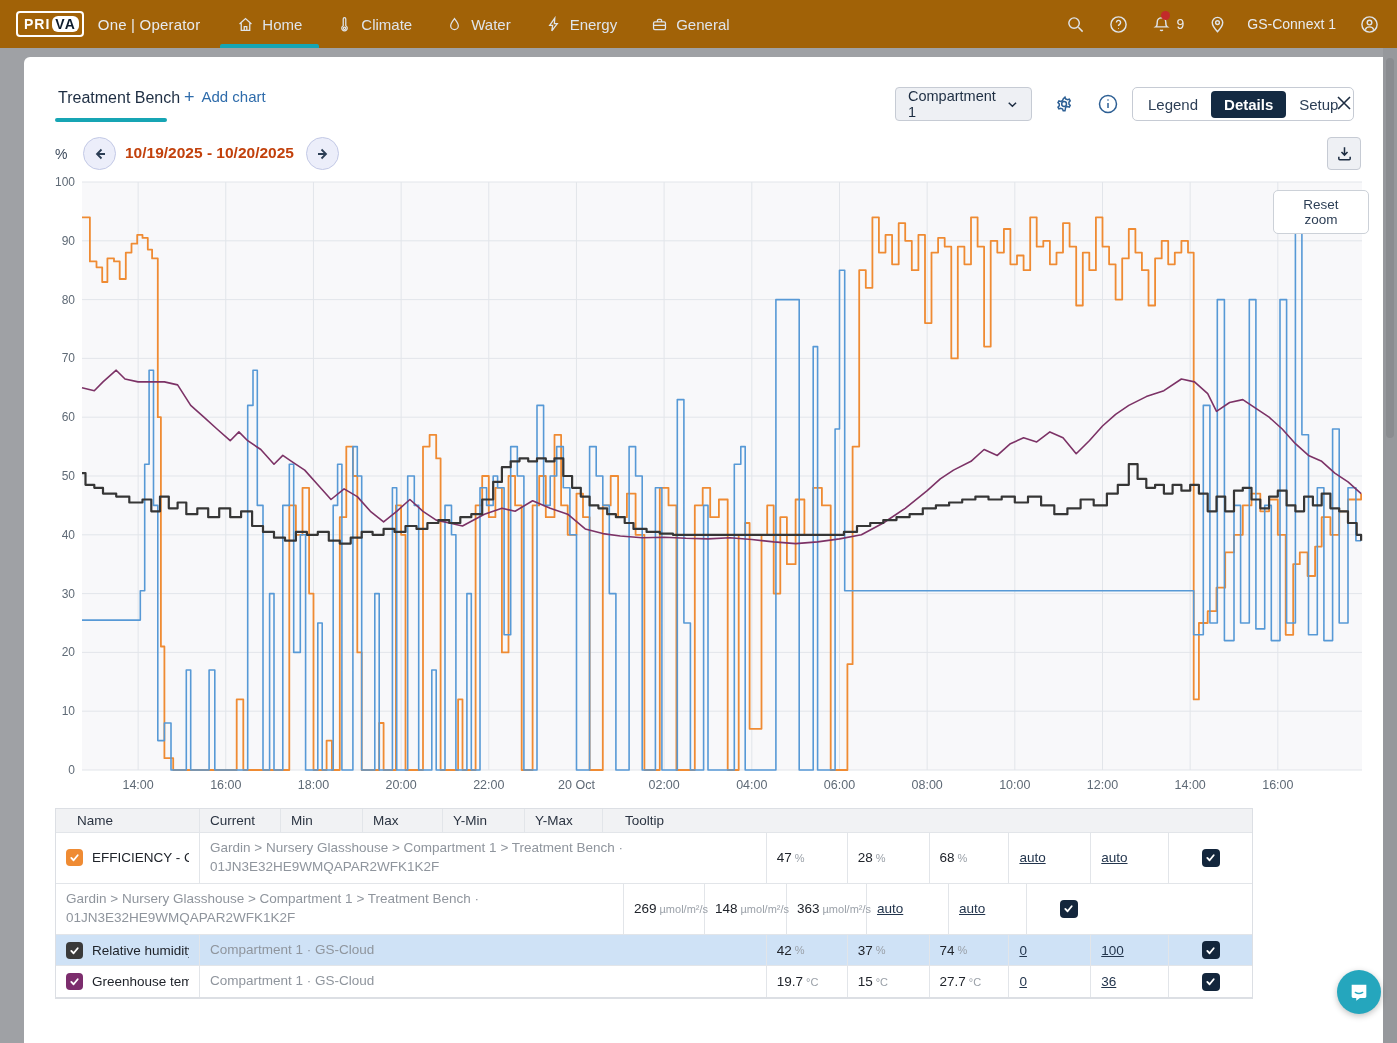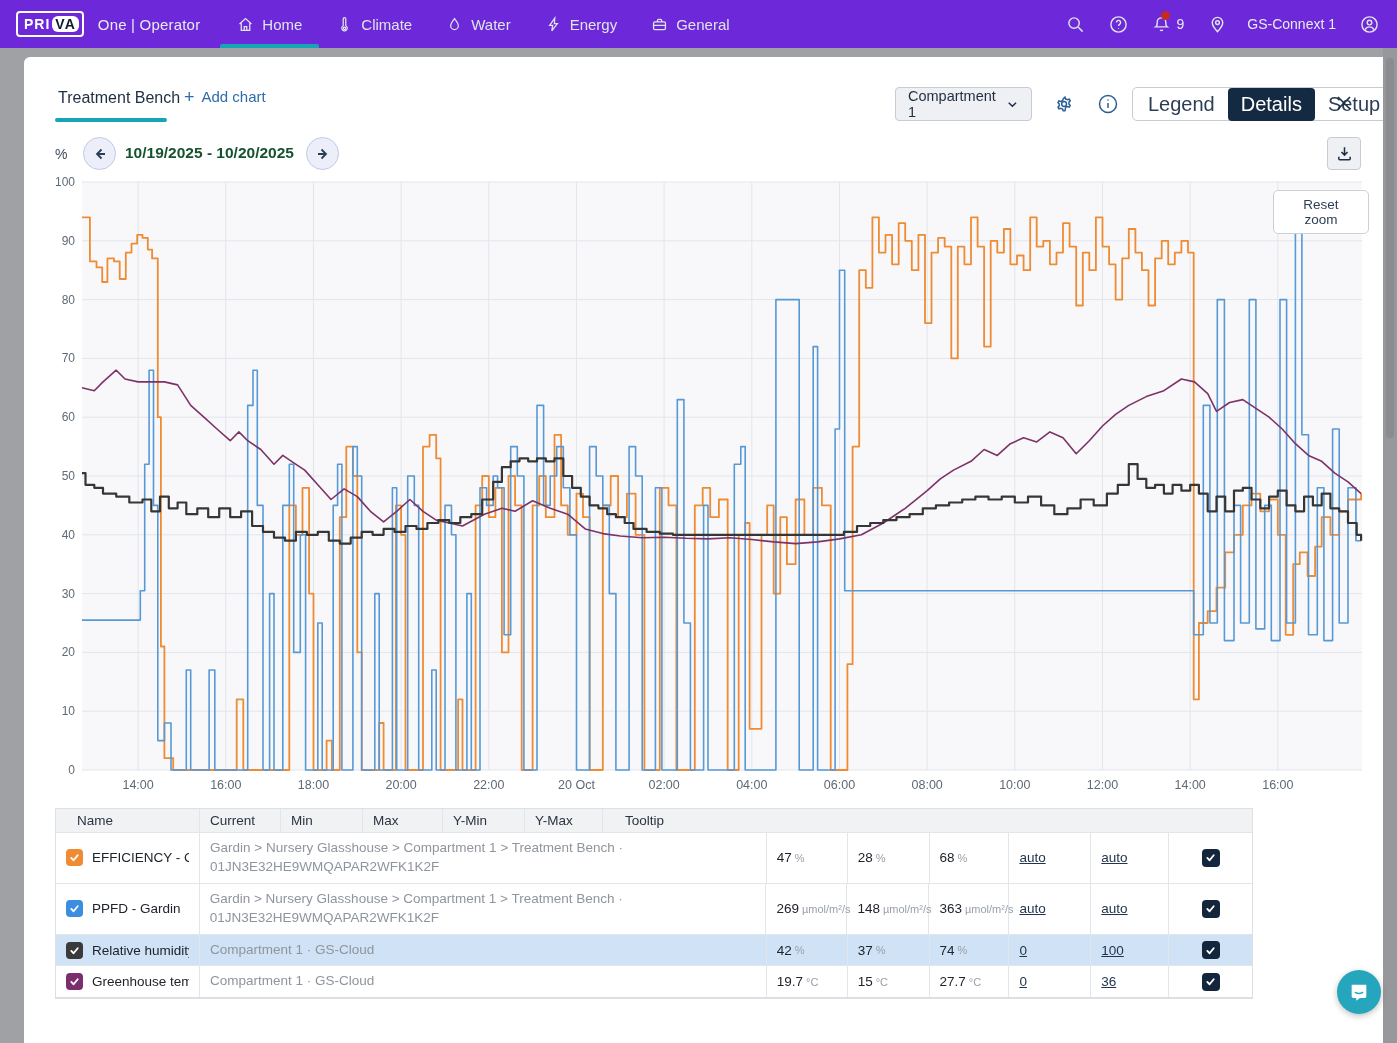--- a/index.html
+++ b/index.html
@@ -7,21 +7,21 @@
   body {
     position: relative;
     background: #9fa1a5;
     overflow: hidden;
     font-family: "Liberation Sans", sans-serif;
     color: #1d2d42;
   }
   
   .navbar {
     position:absolute; top:0; left:0; width:1397px; height:48px;
-    background:#6d28d9; display:flex; align-items:center; z-index:30;
+    background:#a16207; display:flex; align-items:center; z-index:30;
   }
   .logo-box {
     margin-left:16px; border:2px solid #fff; border-radius:4px;
     display:flex; align-items:center; padding:2px 3px 2px 6px; height:26px;
   }
   .logo-box .p1 { color:#fff; font-weight:bold; font-size:14px; letter-spacing:1px; }
   .logo-box .p2 { background:#fff; color:#0d1b2b; font-weight:bold; font-size:14px;
     letter-spacing:1px; padding:0 3px; margin-left:2px; border-radius:6px; }
   .product-name { color:#e8ebef; font-size:15px; margin-left:14px; letter-spacing:.2px; }
   .nav-items { display:flex; margin-left:20px; height:48px; }
@@ -57,34 +57,34 @@
     display:flex; align-items:center; justify-content:center;
     padding:0 12px; font-size:14.5px; color:#1d2d42; cursor:pointer;
   }
   .icon-btn { position:absolute; top:36px; width:22px; height:22px; cursor:pointer; }
   .icon-btn svg { width:22px; height:22px; display:block; }
   .seg-group {
     position:absolute; left:1108px; top:30px; height:34px;
     border:1px solid #c6cbd4; border-radius:5px; background:#fff;
     display:flex; align-items:center; padding:2px;
   }
-  .seg-item { padding:5px 13px; font-size:20px; color:#2c3e55; border-radius:4px; cursor:pointer; font-weight:500; }
-  .seg-item.active { background:#142a42; color:#fff; font-weight:normal; }
+  .seg-item { padding:5px 13px; font-size:15px; color:#2c3e55; border-radius:4px; cursor:pointer; font-weight:500; }
+  .seg-item.active { background:#142a42; color:#fff; font-weight:bold; }
   .close-x { position:absolute; left:1310px; top:36px; width:20px; height:20px; cursor:pointer; }
   .close-x svg { width:20px; height:20px; stroke:#1d2d42; stroke-width:1.6; }
 
   
   .y-unit { position:absolute; left:31px; top:89px; font-size:14px; color:#3c4a5c; }
   .date-circle {
     position:absolute; top:80px; width:33px; height:33px; border-radius:50%;
     background:#eceefa; border:1px solid #c3c9e6; display:flex; align-items:center;
     justify-content:center; cursor:pointer;
   }
   .date-circle svg { width:16px; height:16px; stroke:#2c3e55; stroke-width:1.8; fill:none; }
-  .date-range { position:absolute; left:101px; top:87px; font-size:15.5px; font-weight:bold; color:#14532d; }
+  .date-range { position:absolute; left:101px; top:87px; font-size:15.5px; font-weight:bold; color:#c2410c; }
   .download-btn {
     position:absolute; left:1303px; top:80px; width:34px; height:33px;
     background:#eef0f4; border:1px solid #c6cbd4; border-radius:4px;
     display:flex; align-items:center; justify-content:center; cursor:pointer;
   }
   .download-btn svg { width:17px; height:17px; stroke:#1d2d42; stroke-width:1.6; fill:none; }
 
   
   .chart-wrap { position:absolute; left:31px; top:119px; width:1314px; height:626px; }
   .reset-zoom {
@@ -376,28 +376,20 @@
         </div>
         <div class="t-cell c-tip">
           <span class="tip-cb">
             <svg viewBox="0 0 12 12">
               <path d="M2.5 6.5l2.5 2.5 4.5-5.5" stroke="#fff" fill="none" stroke-width="2" stroke-linecap="round" stroke-linejoin="round"></path>
             </svg>
           </span>
         </div>
       </div>
     <div class="t-row">
-        <div class="t-cell c-name">
-          <span class="cb" style="background:#3b8de0">
-            <svg viewBox="0 0 12 12">
-              <path d="M2.5 6.5l2.5 2.5 4.5-5.5" stroke="#fff" fill="none" stroke-width="2" stroke-linecap="round" stroke-linejoin="round"></path>
-            </svg>
-          </span>
-          <span class="row-name">PPFD - Gardin</span>
-        </div>
         <div class="t-cell c-loc">
           <span class="loc-text">Gardin &gt; Nursery Glasshouse &gt; Compartment 1 &gt; Treatment Bench · 01JN3E32HE9WMQAPAR2WFK1K2F</span>
         </div>
         <div class="t-cell c-cur">
           <span class="val">269</span>
           <span class="unit">µmol/m²/s</span>
         </div>
         <div class="t-cell c-min">
           <span class="val">148</span>
           <span class="unit">µmol/m²/s</span>

